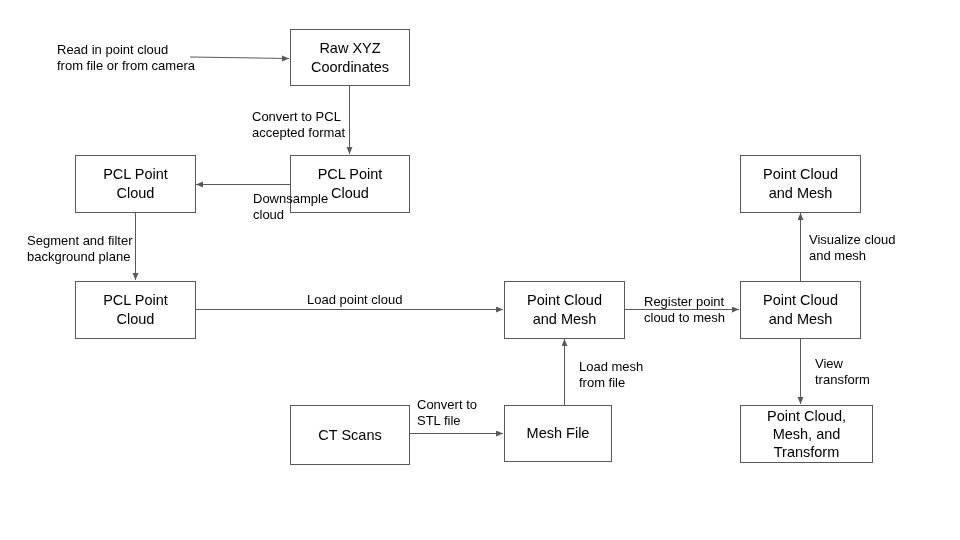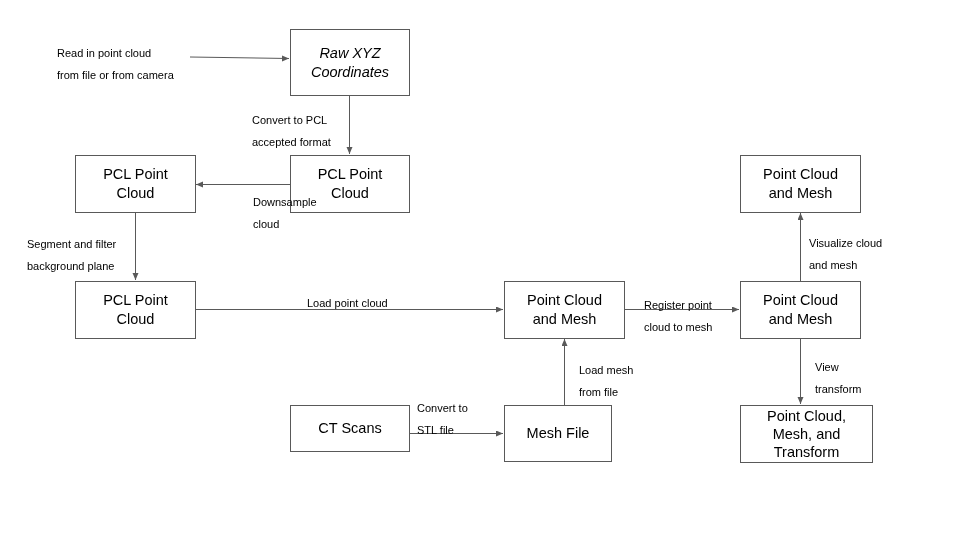--- a/index.html
+++ b/index.html
@@ -2,21 +2,21 @@
 <html><head>
   <meta charset="utf-8">
   <style>
     html, body { margin: 0; padding: 0; background: #ffffff; }
     body { width: 960px; height: 540px; position: relative; overflow: hidden;
            font-family: "Liberation Sans", sans-serif; color: #000; }
     #canvas { position: absolute; left: 0; top: 0; width: 960px; height: 540px; }
     .node { position: absolute; box-sizing: border-box; border: 1px solid #595959;
             background: #fff; display: flex; align-items: center; justify-content: center;
             text-align: center; font-size: 14.5px; line-height: 19px; white-space: pre-line; }
-    .lbl { position: absolute; font-size: 11px; line-height: 22px; color: #000;
+    .lbl { position: absolute; font-size: 13px; line-height: 16px; color: #000;
            white-space: pre-line; }
   </style>
 </head>
 <body>
 
 <svg id="canvas" width="960" height="540">
   <defs>
     <marker id="ah" markerWidth="8" markerHeight="8" refX="7" refY="3" orient="auto" markerUnits="userSpaceOnUse">
       <path d="M0,0 L7,3 L0,6 z" fill="#595959"></path>
     </marker>
@@ -36,35 +36,35 @@
 
   <line x1="564.5" y1="405" x2="564.5" y2="339" stroke="#595959" stroke-width="1" marker-end="url(#ah)"></line>
 
   <line x1="624" y1="309.5" x2="739" y2="309.5" stroke="#595959" stroke-width="1" marker-end="url(#ah)"></line>
 
   <line x1="800.5" y1="281" x2="800.5" y2="213" stroke="#595959" stroke-width="1" marker-end="url(#ah)"></line>
 
   <line x1="800.5" y1="338" x2="800.5" y2="404" stroke="#595959" stroke-width="1" marker-end="url(#ah)"></line>
 </svg>
 
-<div class="node" style="left:290px;top:29px;width:120px;height:67px;font-style:italic;">Raw XYZ
+<div class="node" style="left:290px;top:29px;width:120px;height:57px;">Raw XYZ
 Coordinates</div>
 <div class="node" style="left:290px;top:155px;width:120px;height:58px;">PCL Point
 Cloud</div>
 <div class="node" style="left:75px;top:155px;width:121px;height:58px;">PCL Point
 Cloud</div>
 <div class="node" style="left:75px;top:281px;width:121px;height:58px;">PCL Point
 Cloud</div>
 <div class="node" style="left:504px;top:281px;width:121px;height:58px;">Point Cloud
 and Mesh</div>
 <div class="node" style="left:740px;top:281px;width:121px;height:58px;">Point Cloud
 and Mesh</div>
 <div class="node" style="left:740px;top:155px;width:121px;height:58px;">Point Cloud
 and Mesh</div>
-<div class="node" style="left:290px;top:405px;width:120px;height:47px;">CT Scans</div>
+<div class="node" style="left:290px;top:405px;width:120px;height:60px;">CT Scans</div>
 <div class="node" style="left:504px;top:405px;width:108px;height:57px;">Mesh File</div>
 <div class="node" style="left:740px;top:405px;width:133px;height:58px;line-height:18px;">Point Cloud,
 Mesh, and
 Transform</div>
 
 <div class="lbl" style="left:57px;top:42px;">Read in point cloud
 from file or from camera</div>
 <div class="lbl" style="left:252px;top:109px;">Convert to PCL
 accepted format</div>
 <div class="lbl" style="left:209px;top:191px;margin-left:44px;">Downsample

